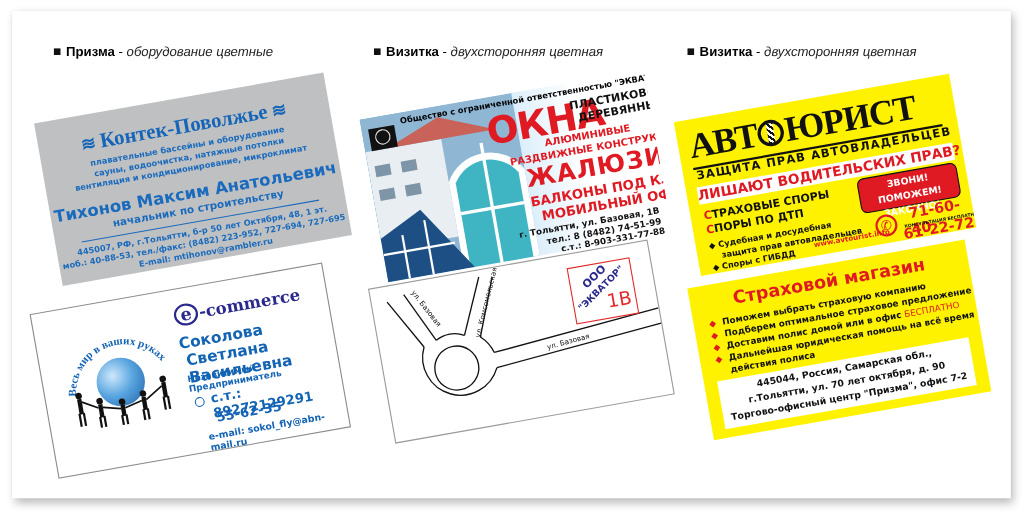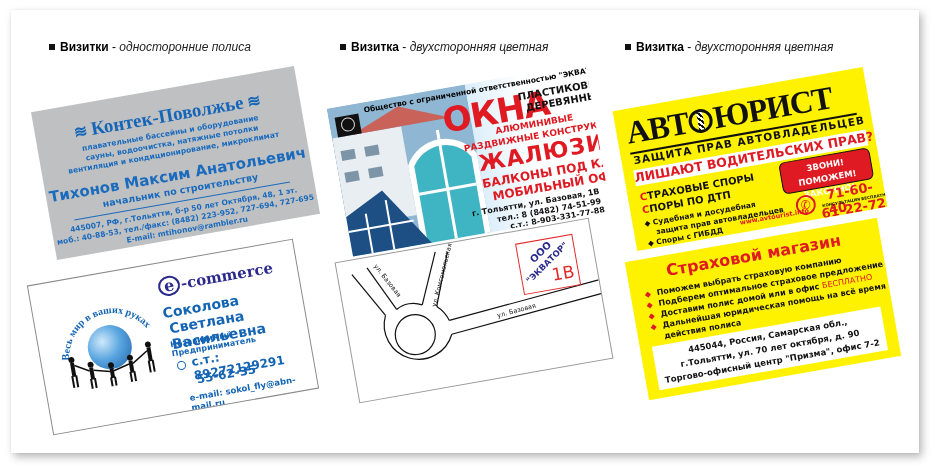--- a/index.html
+++ b/index.html
@@ -117,23 +117,23 @@
   .card-yel2 .cont { margin-left: 12px; }
   .card-yel2 .addrbox { position: absolute; left: 12px; right: 12px; top: 88px; height: 44px; background: #ffffff; text-align: center; font-size: 8.5px; font-weight: bold; color: #111; line-height: 13px; padding-top: 3px; }
 </style>
 </head>
 <body>
 
 <div class="sheet"></div>
 
 <div class="heading" style="left:49px; top:40px;">
   <span class="bullet"></span>
-  <b>Визитки</b>
+  <b>Призма</b>
     <span style="white-space:pre"> - </span>
-    <i>односторонние полиса</i>
+    <i>оборудование цветные</i>
 </div>
 <div class="heading" style="left:340px; top:40px;">
   <span class="bullet"></span>
   <b>Визитка</b>
     <span style="white-space:pre"> - </span>
     <i>двухсторонняя цветная</i>
 </div>
 <div class="heading" style="left:625px; top:40px;">
   <span class="bullet"></span>
   <b>Визитка</b>

